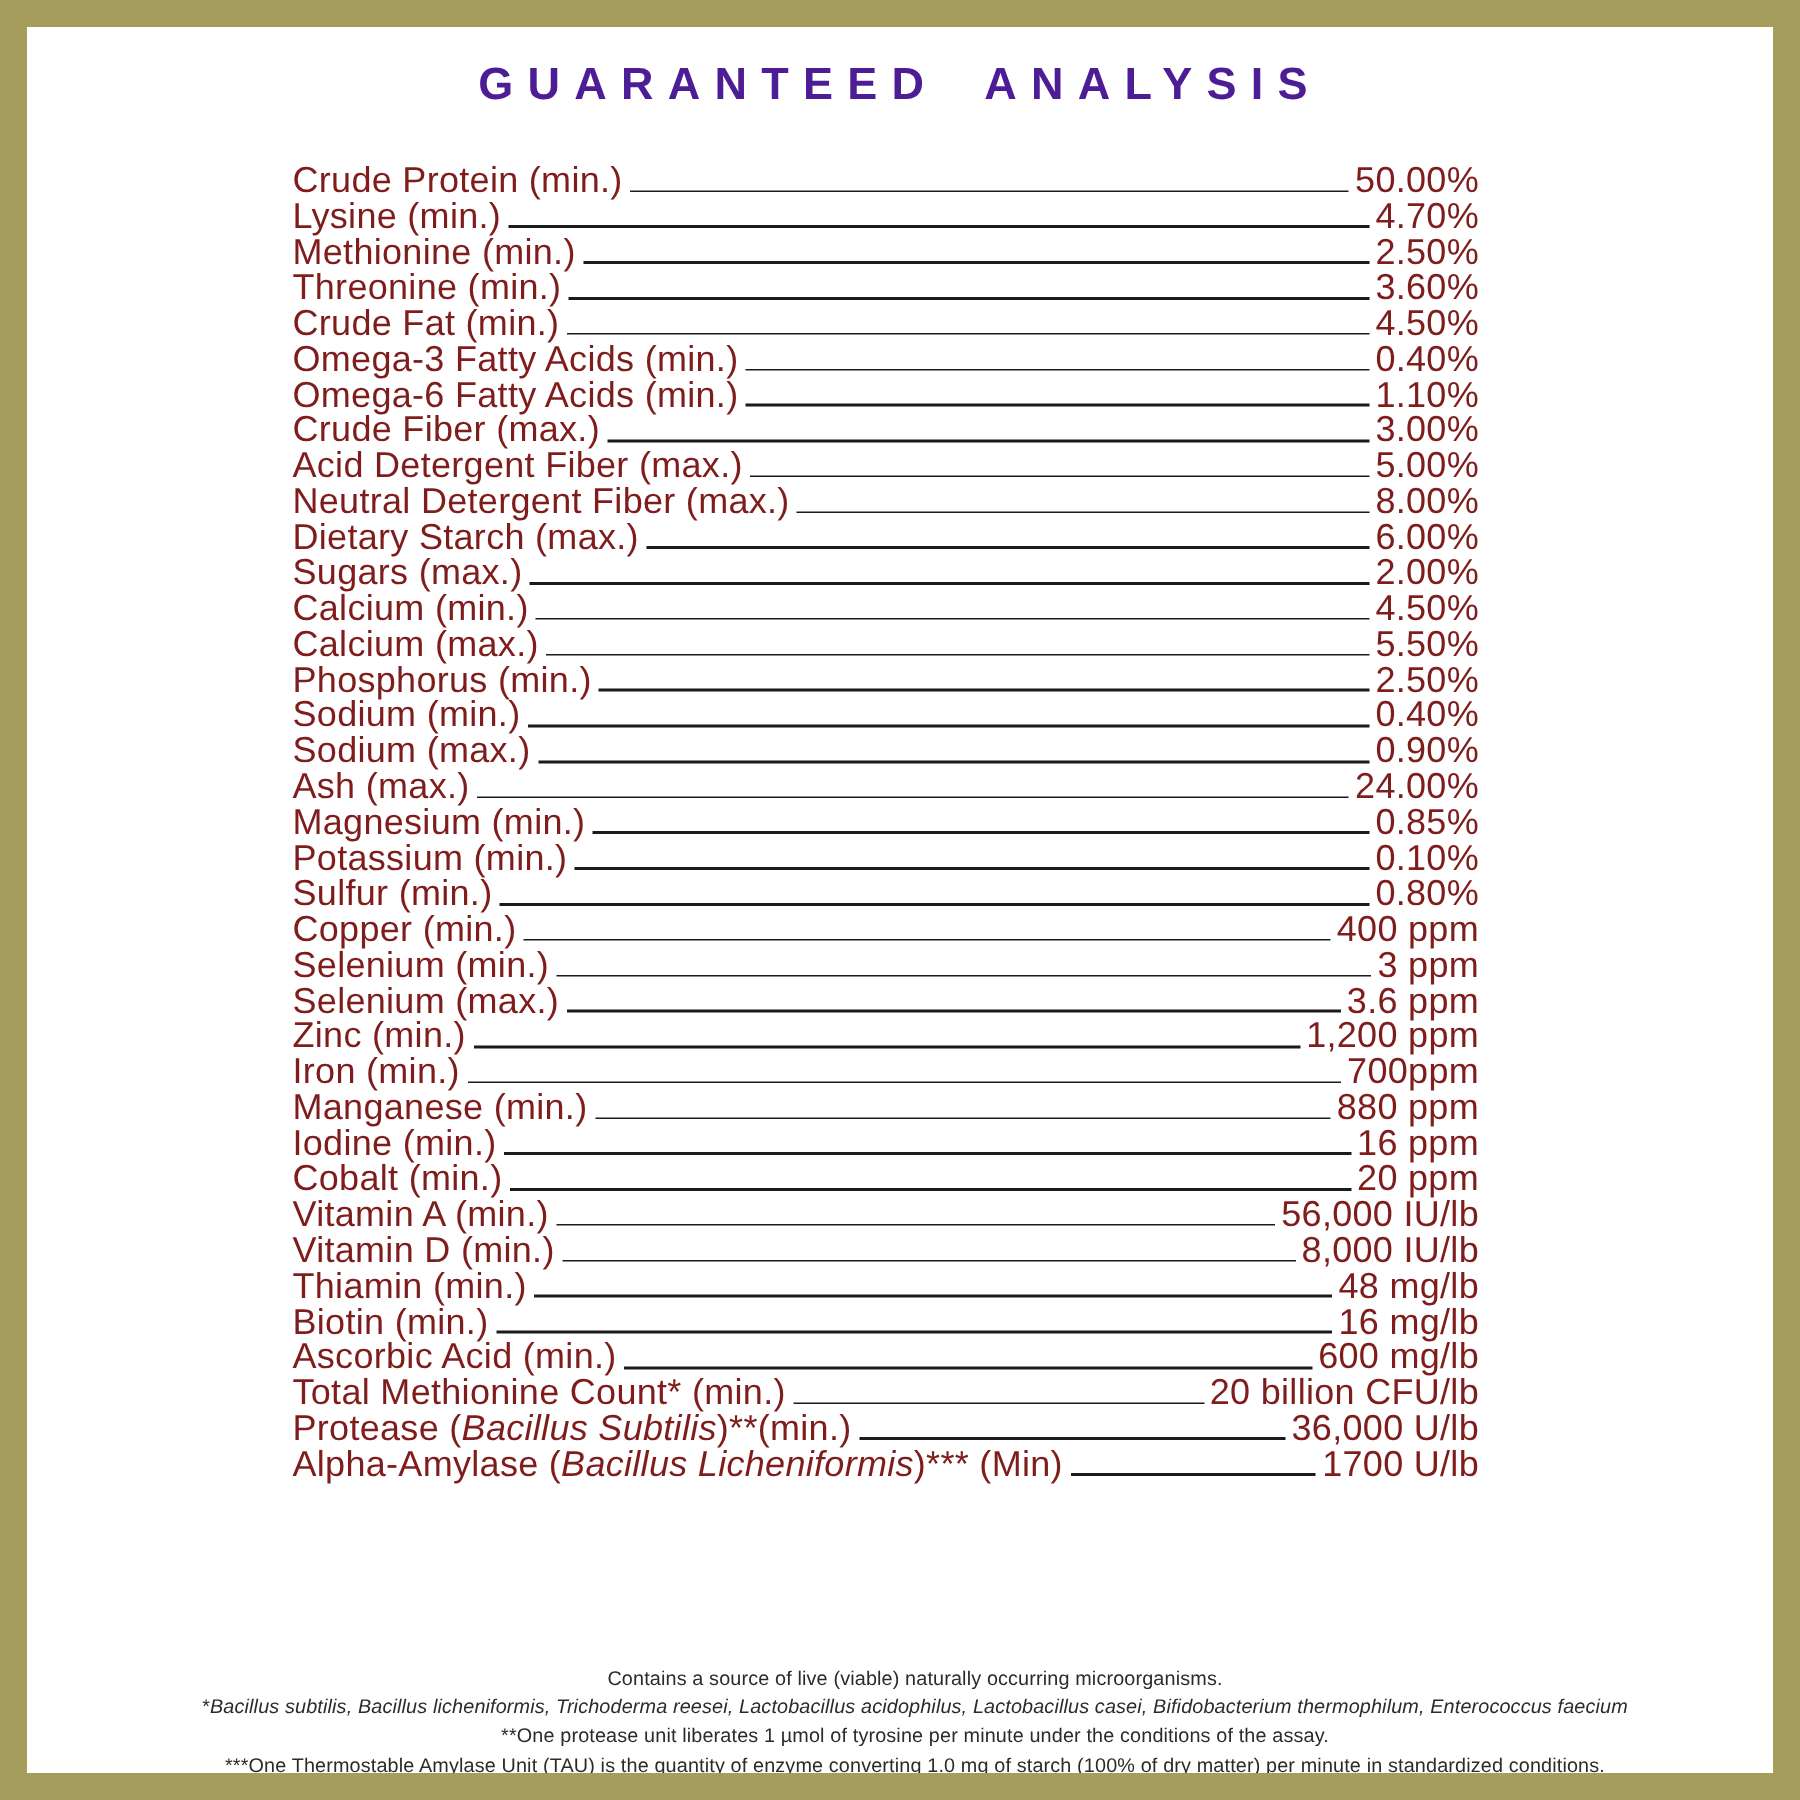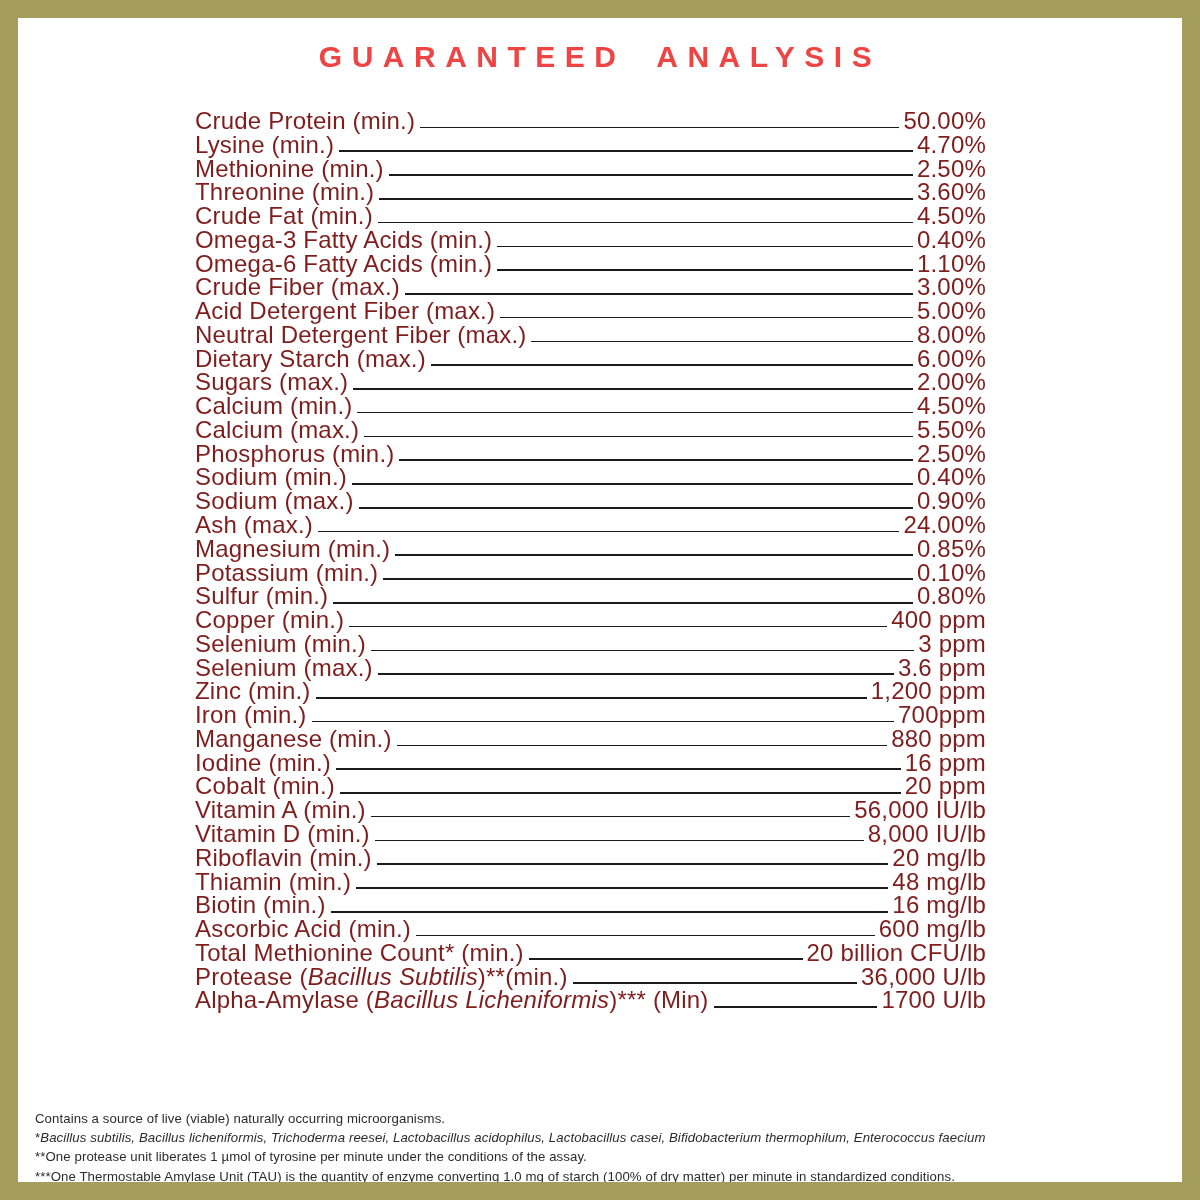--- a/index.html
+++ b/index.html
@@ -58,27 +58,28 @@
   .ga-row .value { flex: 0 0 auto; }
   .footnotes {
     position: absolute;
     left: 17px;
     top: 1091px;
     width: 1150px;
     font-size: 13.2px;
     line-height: 19.2px;
     color: #2b2b2b;
     letter-spacing: 0.1px;
+    text-align: center;
   }
 </style>
 </head>
 <body>
 
 <div class="frame" style="border-color: rgb(164, 157, 91);">
-  <h1 class="title" style="color: #ef4444;">GUARANTEED ANALYSIS</h1>
+  <h1 class="title" style="color: #4c1d95;">GUARANTEED ANALYSIS</h1>
 
   <div class="rows" style="color: rgb(27, 27, 27);">
       <div class="ga-row"><span class="label"><span>Crude Protein (min.)</span></span><span class="leader"></span><span class="value">50.00%</span></div>
       <div class="ga-row"><span class="label"><span>Lysine (min.)</span></span><span class="leader"></span><span class="value">4.70%</span></div>
       <div class="ga-row"><span class="label"><span>Methionine (min.)</span></span><span class="leader"></span><span class="value">2.50%</span></div>
       <div class="ga-row"><span class="label"><span>Threonine (min.)</span></span><span class="leader"></span><span class="value">3.60%</span></div>
       <div class="ga-row"><span class="label"><span>Crude Fat (min.)</span></span><span class="leader"></span><span class="value">4.50%</span></div>
       <div class="ga-row"><span class="label"><span>Omega-3 Fatty Acids (min.)</span></span><span class="leader"></span><span class="value">0.40%</span></div>
       <div class="ga-row"><span class="label"><span>Omega-6 Fatty Acids (min.)</span></span><span class="leader"></span><span class="value">1.10%</span></div>
       <div class="ga-row"><span class="label"><span>Crude Fiber (max.)</span></span><span class="leader"></span><span class="value">3.00%</span></div>
@@ -98,21 +99,20 @@
       <div class="ga-row"><span class="label"><span>Copper (min.)</span></span><span class="leader"></span><span class="value">400 ppm</span></div>
       <div class="ga-row"><span class="label"><span>Selenium (min.)</span></span><span class="leader"></span><span class="value">3 ppm</span></div>
       <div class="ga-row"><span class="label"><span>Selenium (max.)</span></span><span class="leader"></span><span class="value">3.6 ppm</span></div>
       <div class="ga-row"><span class="label"><span>Zinc (min.)</span></span><span class="leader"></span><span class="value">1,200 ppm</span></div>
       <div class="ga-row"><span class="label"><span>Iron (min.)</span></span><span class="leader"></span><span class="value">700ppm</span></div>
       <div class="ga-row"><span class="label"><span>Manganese (min.)</span></span><span class="leader"></span><span class="value">880 ppm</span></div>
       <div class="ga-row"><span class="label"><span>Iodine (min.)</span></span><span class="leader"></span><span class="value">16 ppm</span></div>
       <div class="ga-row"><span class="label"><span>Cobalt (min.)</span></span><span class="leader"></span><span class="value">20 ppm</span></div>
       <div class="ga-row"><span class="label"><span>Vitamin A (min.)</span></span><span class="leader"></span><span class="value">56,000 IU/lb</span></div>
       <div class="ga-row"><span class="label"><span>Vitamin D (min.)</span></span><span class="leader"></span><span class="value">8,000 IU/lb</span></div>
-      <div class="ga-row"><span class="label"><span>Riboflavin (min.)</span></span><span class="leader"></span><span class="value">20 mg/lb</span></div>
       <div class="ga-row"><span class="label"><span>Thiamin (min.)</span></span><span class="leader"></span><span class="value">48 mg/lb</span></div>
       <div class="ga-row"><span class="label"><span>Biotin (min.)</span></span><span class="leader"></span><span class="value">16 mg/lb</span></div>
       <div class="ga-row"><span class="label"><span>Ascorbic Acid (min.)</span></span><span class="leader"></span><span class="value">600 mg/lb</span></div>
       <div class="ga-row"><span class="label"><span>Total Methionine Count* (min.)</span></span><span class="leader"></span><span class="value">20 billion CFU/lb</span></div>
       <div class="ga-row"><span class="label"><span>Protease (</span><i>Bacillus Subtilis</i><span>)**(min.)</span></span><span class="leader"></span><span class="value">36,000 U/lb</span></div>
       <div class="ga-row"><span class="label"><span>Alpha-Amylase (</span><i>Bacillus Licheniformis</i><span>)*** (Min)</span></span><span class="leader"></span><span class="value">1700 U/lb</span></div>
     </div>
 
   <div class="footnotes">
       <div class="fn-line"><span>Contains a source of live (viable) naturally occurring microorganisms.</span></div>

